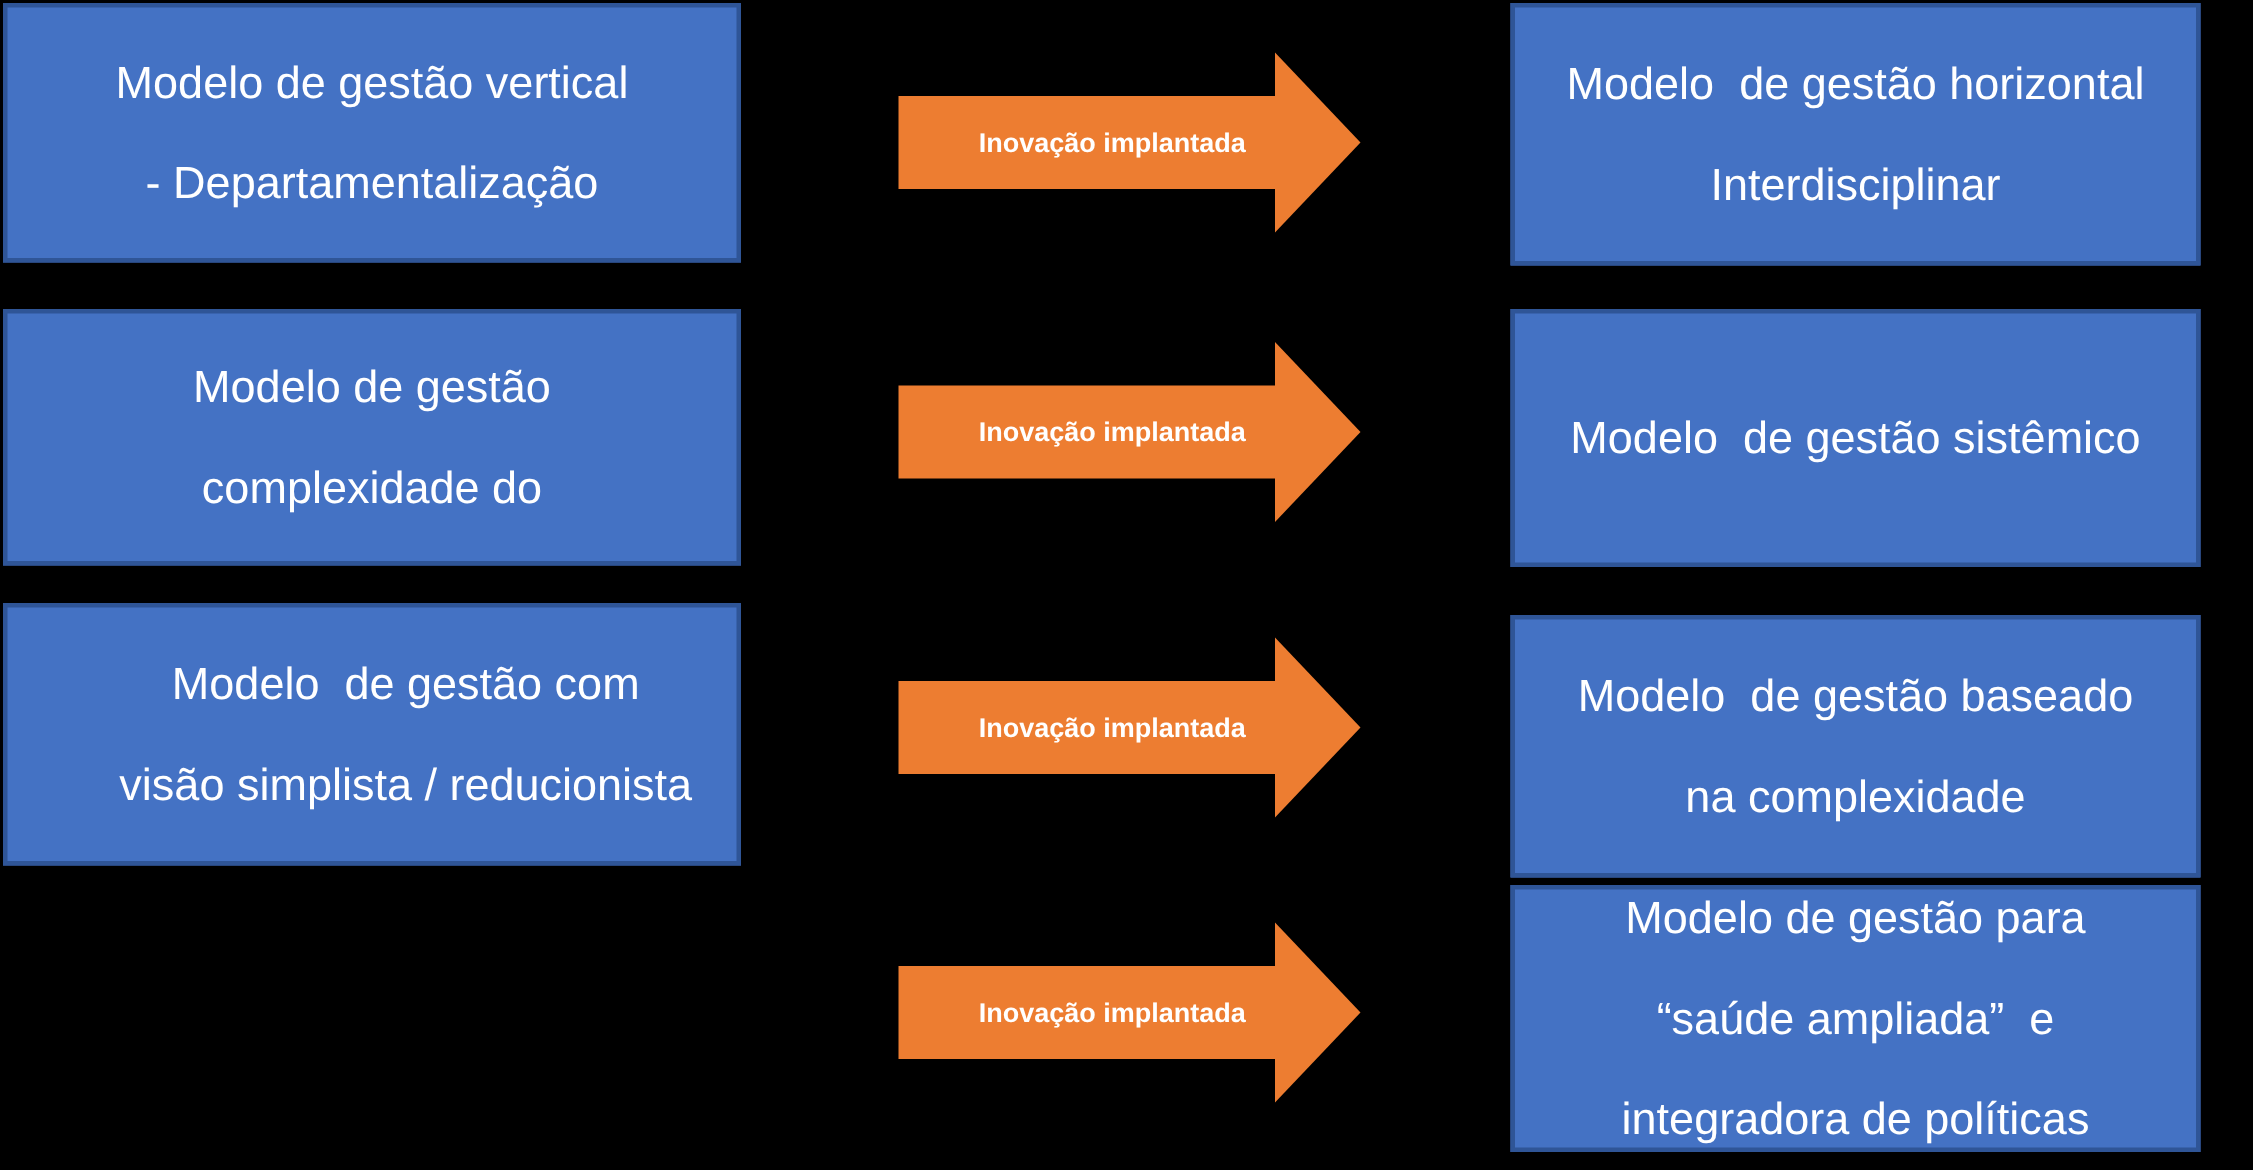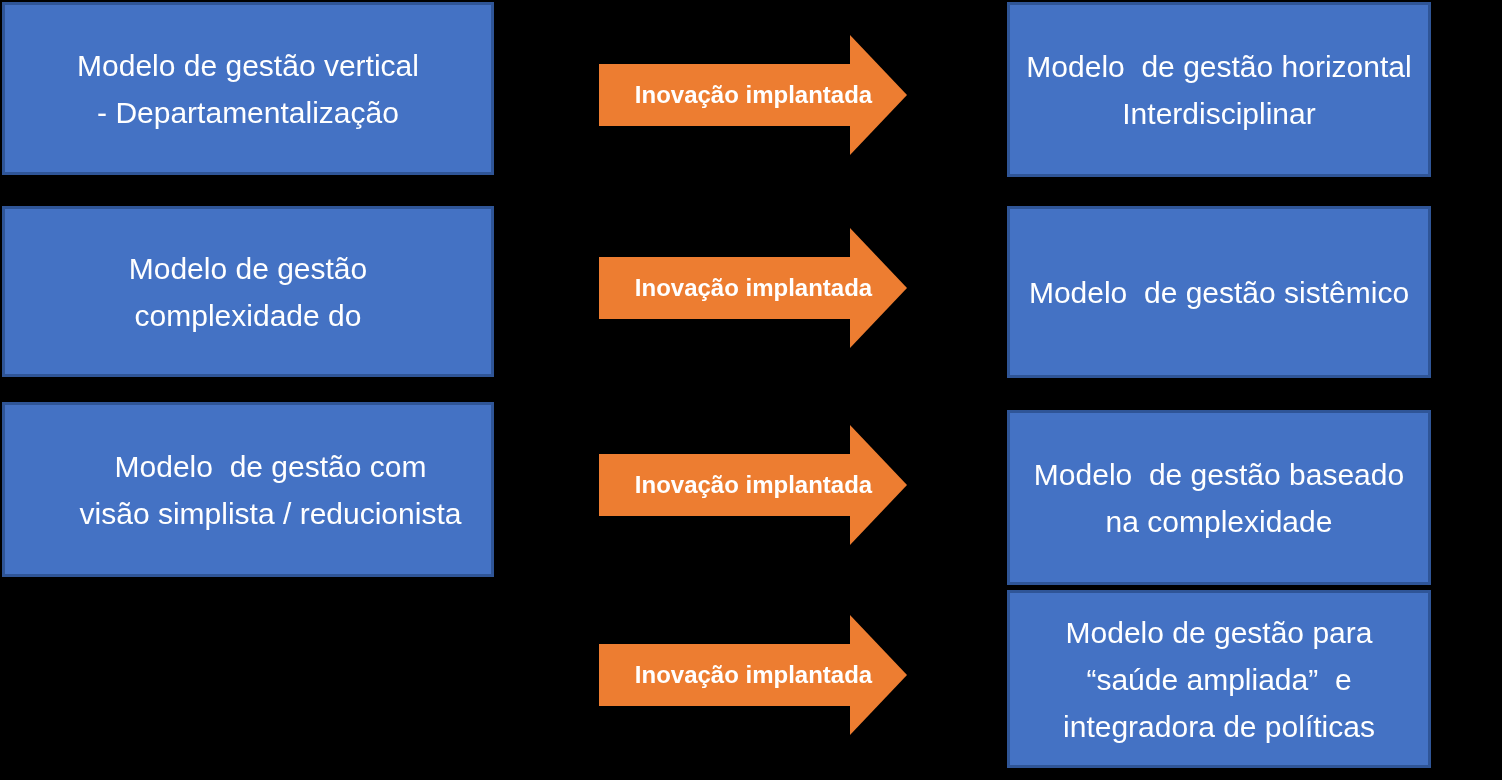--- a/index.html
+++ b/index.html
@@ -17,24 +17,25 @@
     background: #4472C4;
     border: 3px solid #2F5597;
     color: #FFFFFF;
     display: flex;
     flex-direction: column;
     justify-content: center;
     align-items: center;
     text-align: center;
     font-size: 30px;
     line-height: 47px;
+    gap: 20px;
   }
   .box .line { white-space: pre-wrap; }
   .left  { left: 2px;    width: 492px; }
-  .right { left: 1007px; width: 424px; }
+  .right { left: 1007px; width: 460px; }
   .left.r1  { top: 2px;   height: 173px; }
   .left.r2  { top: 206px; height: 171px; }
   .left.r3  { top: 402px; height: 175px; padding-left: 45px; }
   .left.r4  { top: 604px; height: 176px; }
   .right.r1 { top: 2px;   height: 175px; }
   .right.r2 { top: 206px; height: 172px; }
   .right.r3 { top: 410px; height: 175px; }
   .right.r4 { top: 590px; height: 178px; }
   .arrow {
     position: absolute;
@@ -55,28 +56,28 @@
   .arrow-head {
     position: absolute;
     left: 251px; top: 0;
     width: 0; height: 0;
     border-top: 60px solid transparent;
     border-bottom: 60px solid transparent;
     border-left: 57px solid #ED7D31;
   }
   .arrow-label {
     position: absolute;
-    left: 12px; top: 0;
+    left: 0; top: 0;
     width: 285px; height: 120px;
     display: flex;
     align-items: center;
     justify-content: center;
     color: #FFFFFF;
     font-weight: bold;
-    font-size: 24px;
+    font-size: 18px;
     white-space: pre;
   }
 </style>
 </head>
 <body>
 
 <div class="canvas">
 
   <div class="box left r1">
     <div class="line">Modelo de gestão vertical</div>

